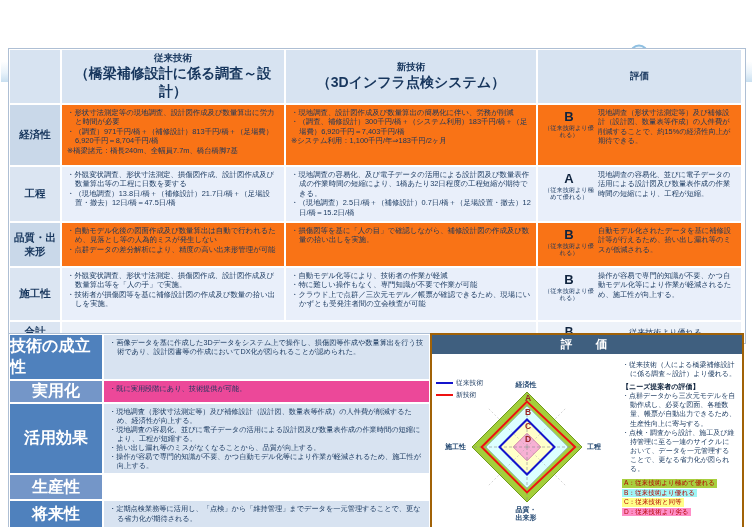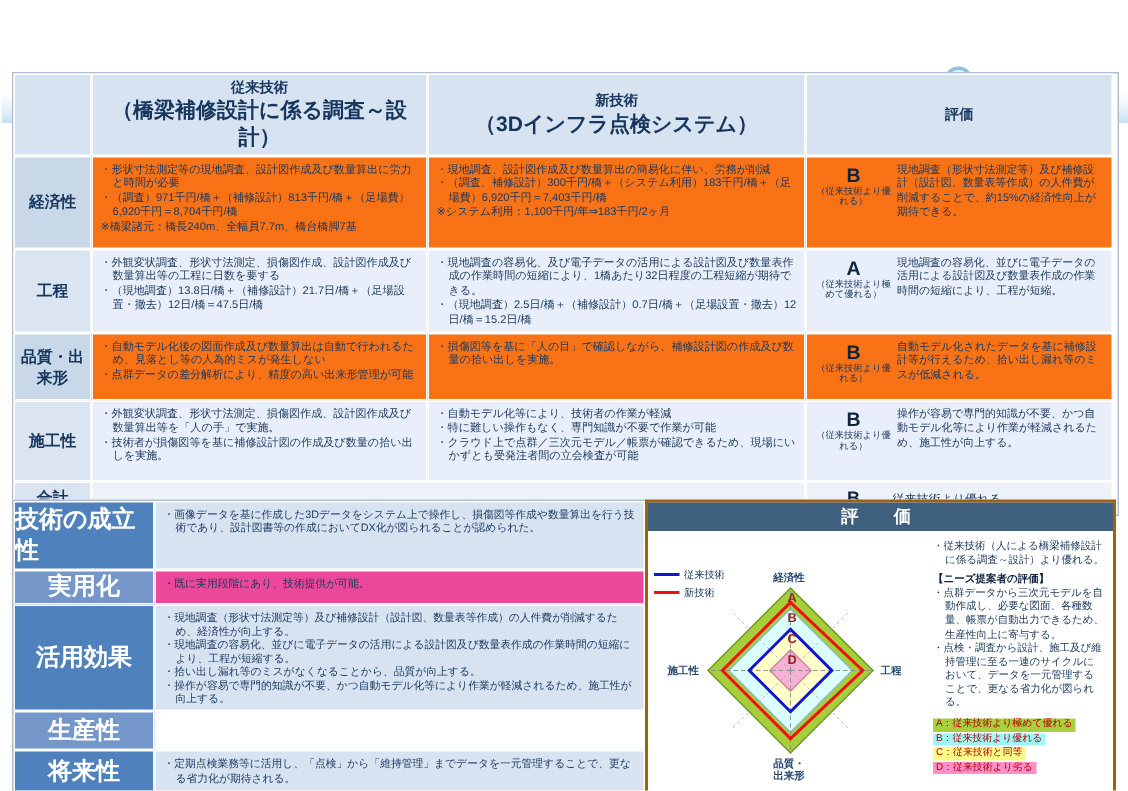--- a/index.html
+++ b/index.html
@@ -35,21 +35,21 @@
   .evalcell{display:flex;gap:3px;align-items:flex-start;}
   .grade-block{width:52px;flex:none;text-align:center;padding-top:2px;}
   .grade-letter{font-size:13px;font-weight:bold;color:#10243e;line-height:1;}
   .grade-note{font-size:6.2px;line-height:1.15;color:#17365d;margin-top:1px;}
   .eval-desc{flex:1;font-size:7.3px;line-height:1.3;}
   .trow.total{min-height:20px;}
   .total .rowlabel{background:#dbe5f2;}
   .total .body{background:#edf2f9;}
   .total-eval{display:flex;align-items:center;background:#edf2f9;}
   .total-grade{width:52px;text-align:center;font-size:12px;font-weight:bold;color:#10243e;}
-  .total-note{flex:1;text-align:left;font-size:8px;color:#17365d;}
+  .total-note{flex:1;text-align:center;font-size:8px;color:#17365d;}
 
   
   .sum{position:absolute;left:8px;top:333px;width:421px;border:1px solid #aebfd4;background:#fff;}
   .srow{display:flex;}
   .slabel{width:94px;flex:none;display:flex;align-items:center;justify-content:center;
     color:#fff;font-size:16px;font-weight:bold;border:1px solid #fff;box-sizing:border-box;}
   .scontent{flex:1;padding:3px 5px;font-size:7.2px;line-height:1.26;color:#17365d;
     border:1px solid #fff;box-sizing:border-box;}
   .sdark .slabel{background:#4f81bd;} .sdark .scontent{background:#d8e3f1;}
   .slight .slabel{background:#7496c8;} .slight .scontent{background:#ec4899;}

